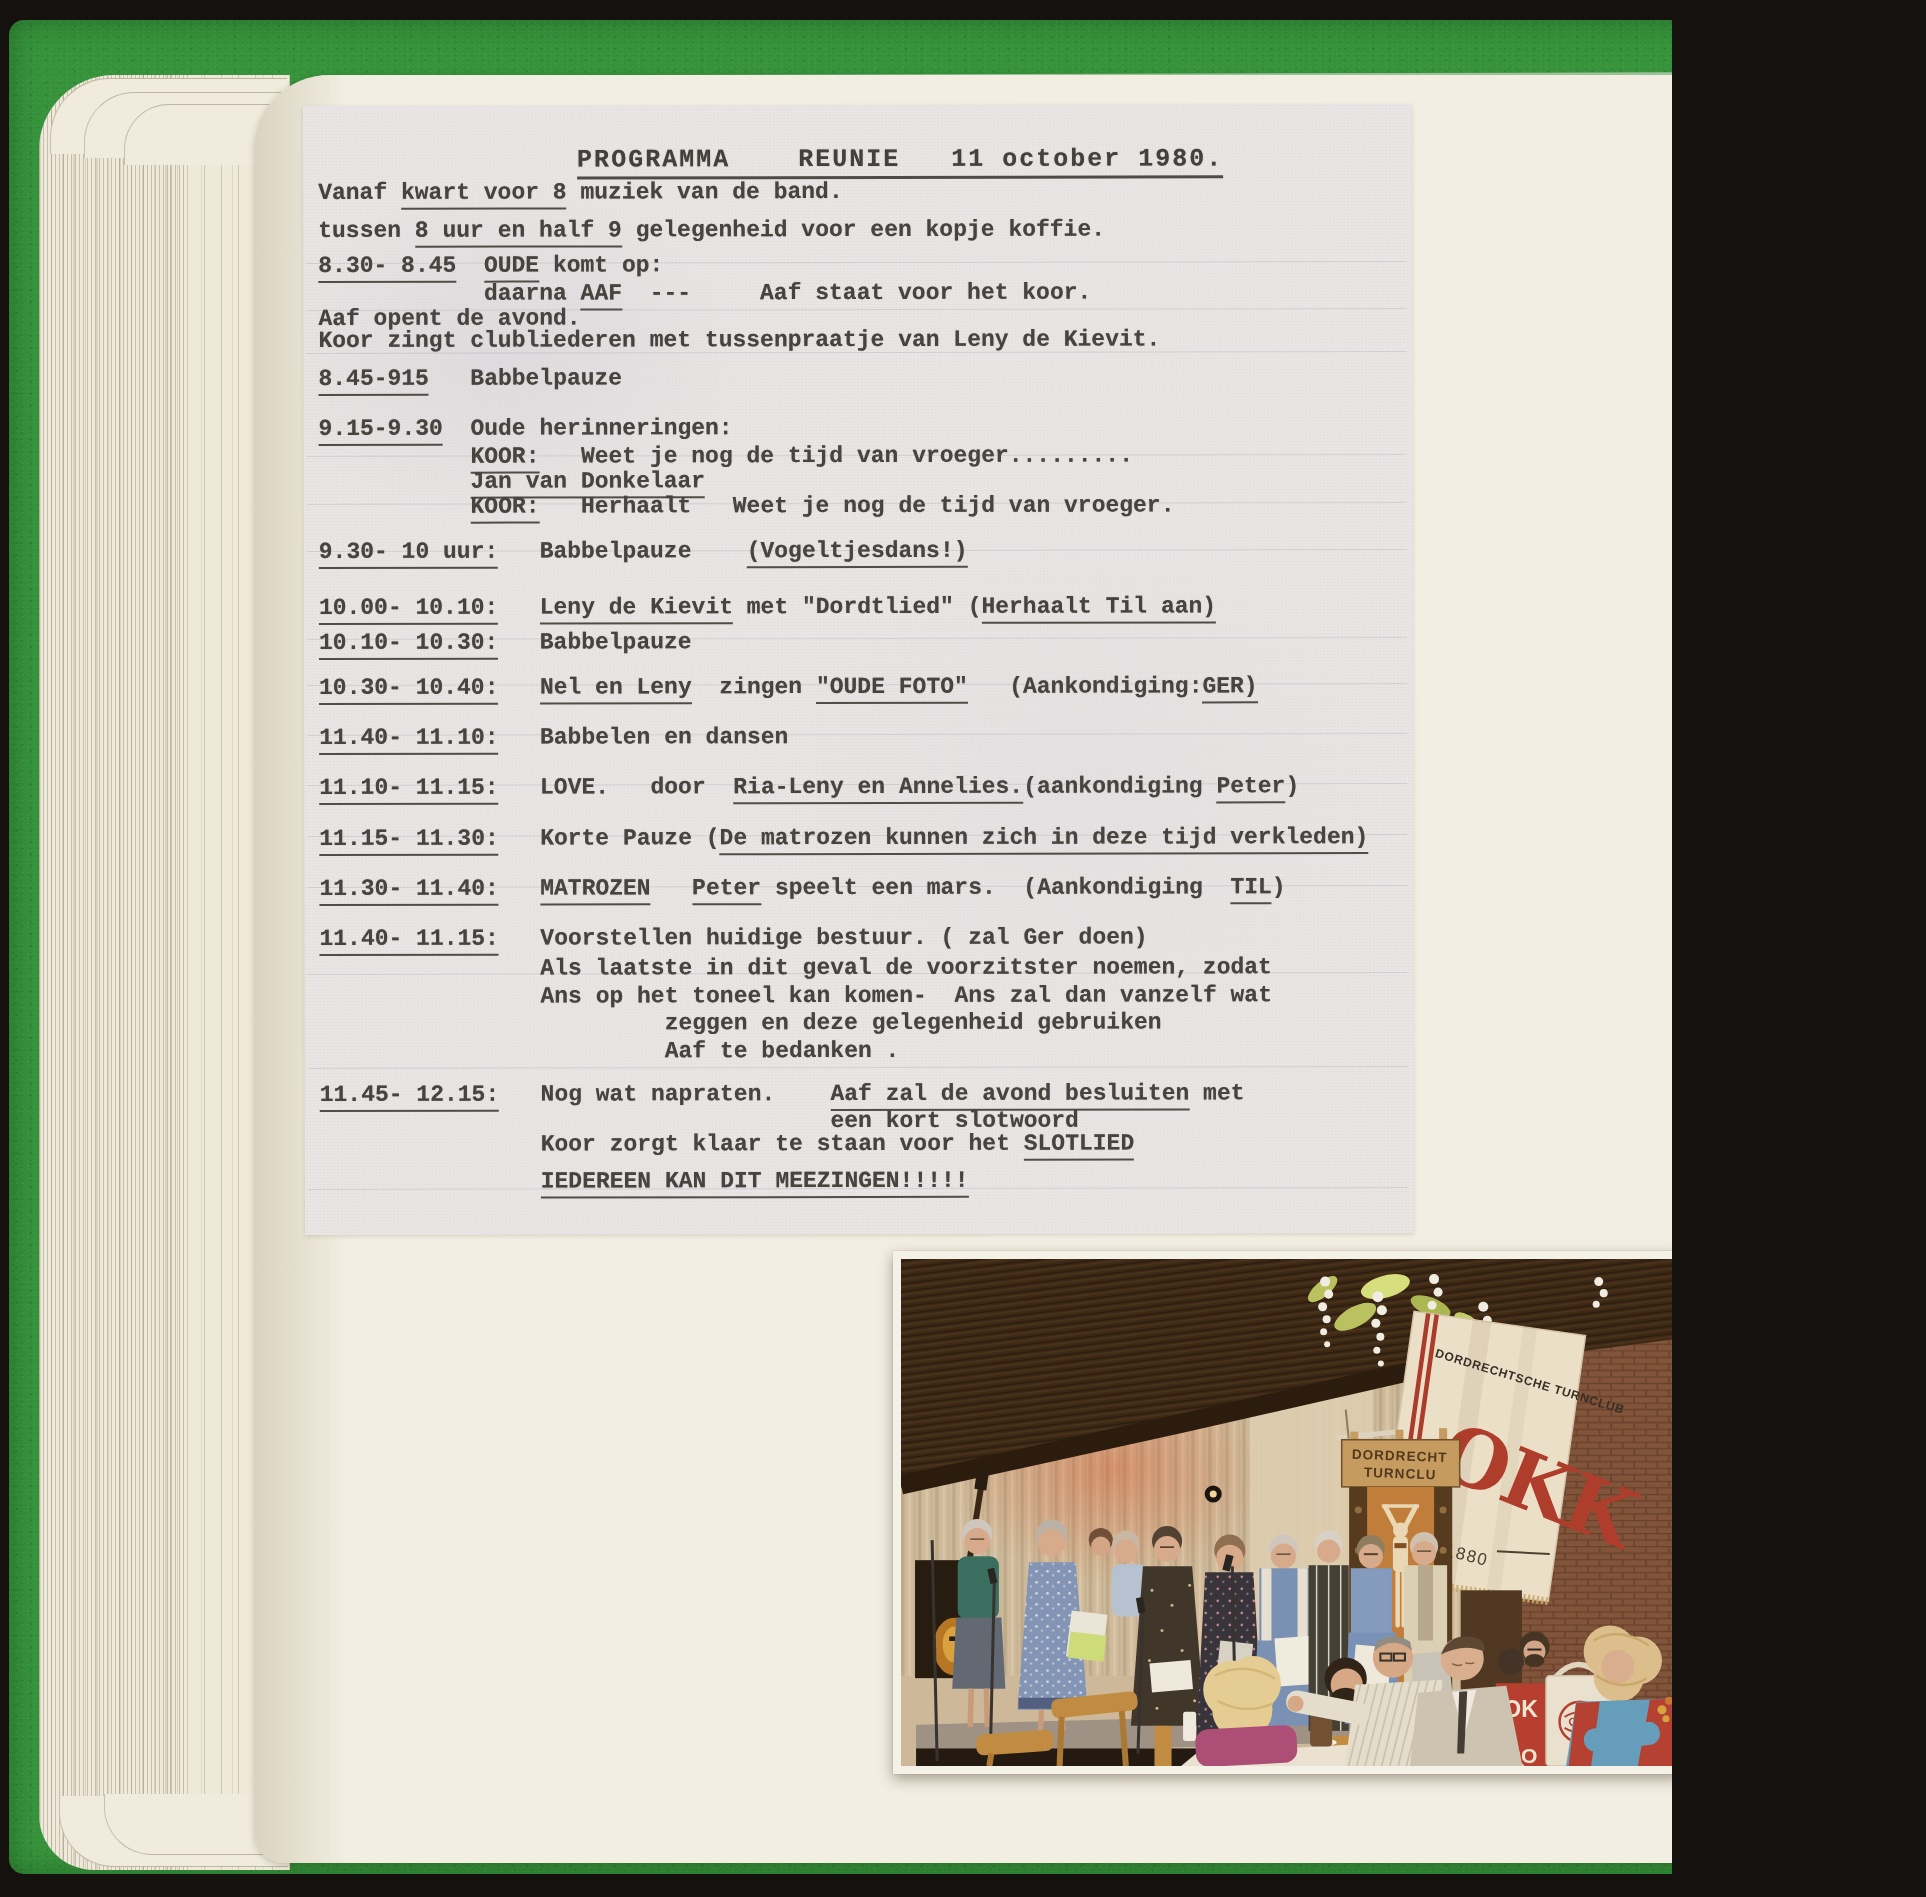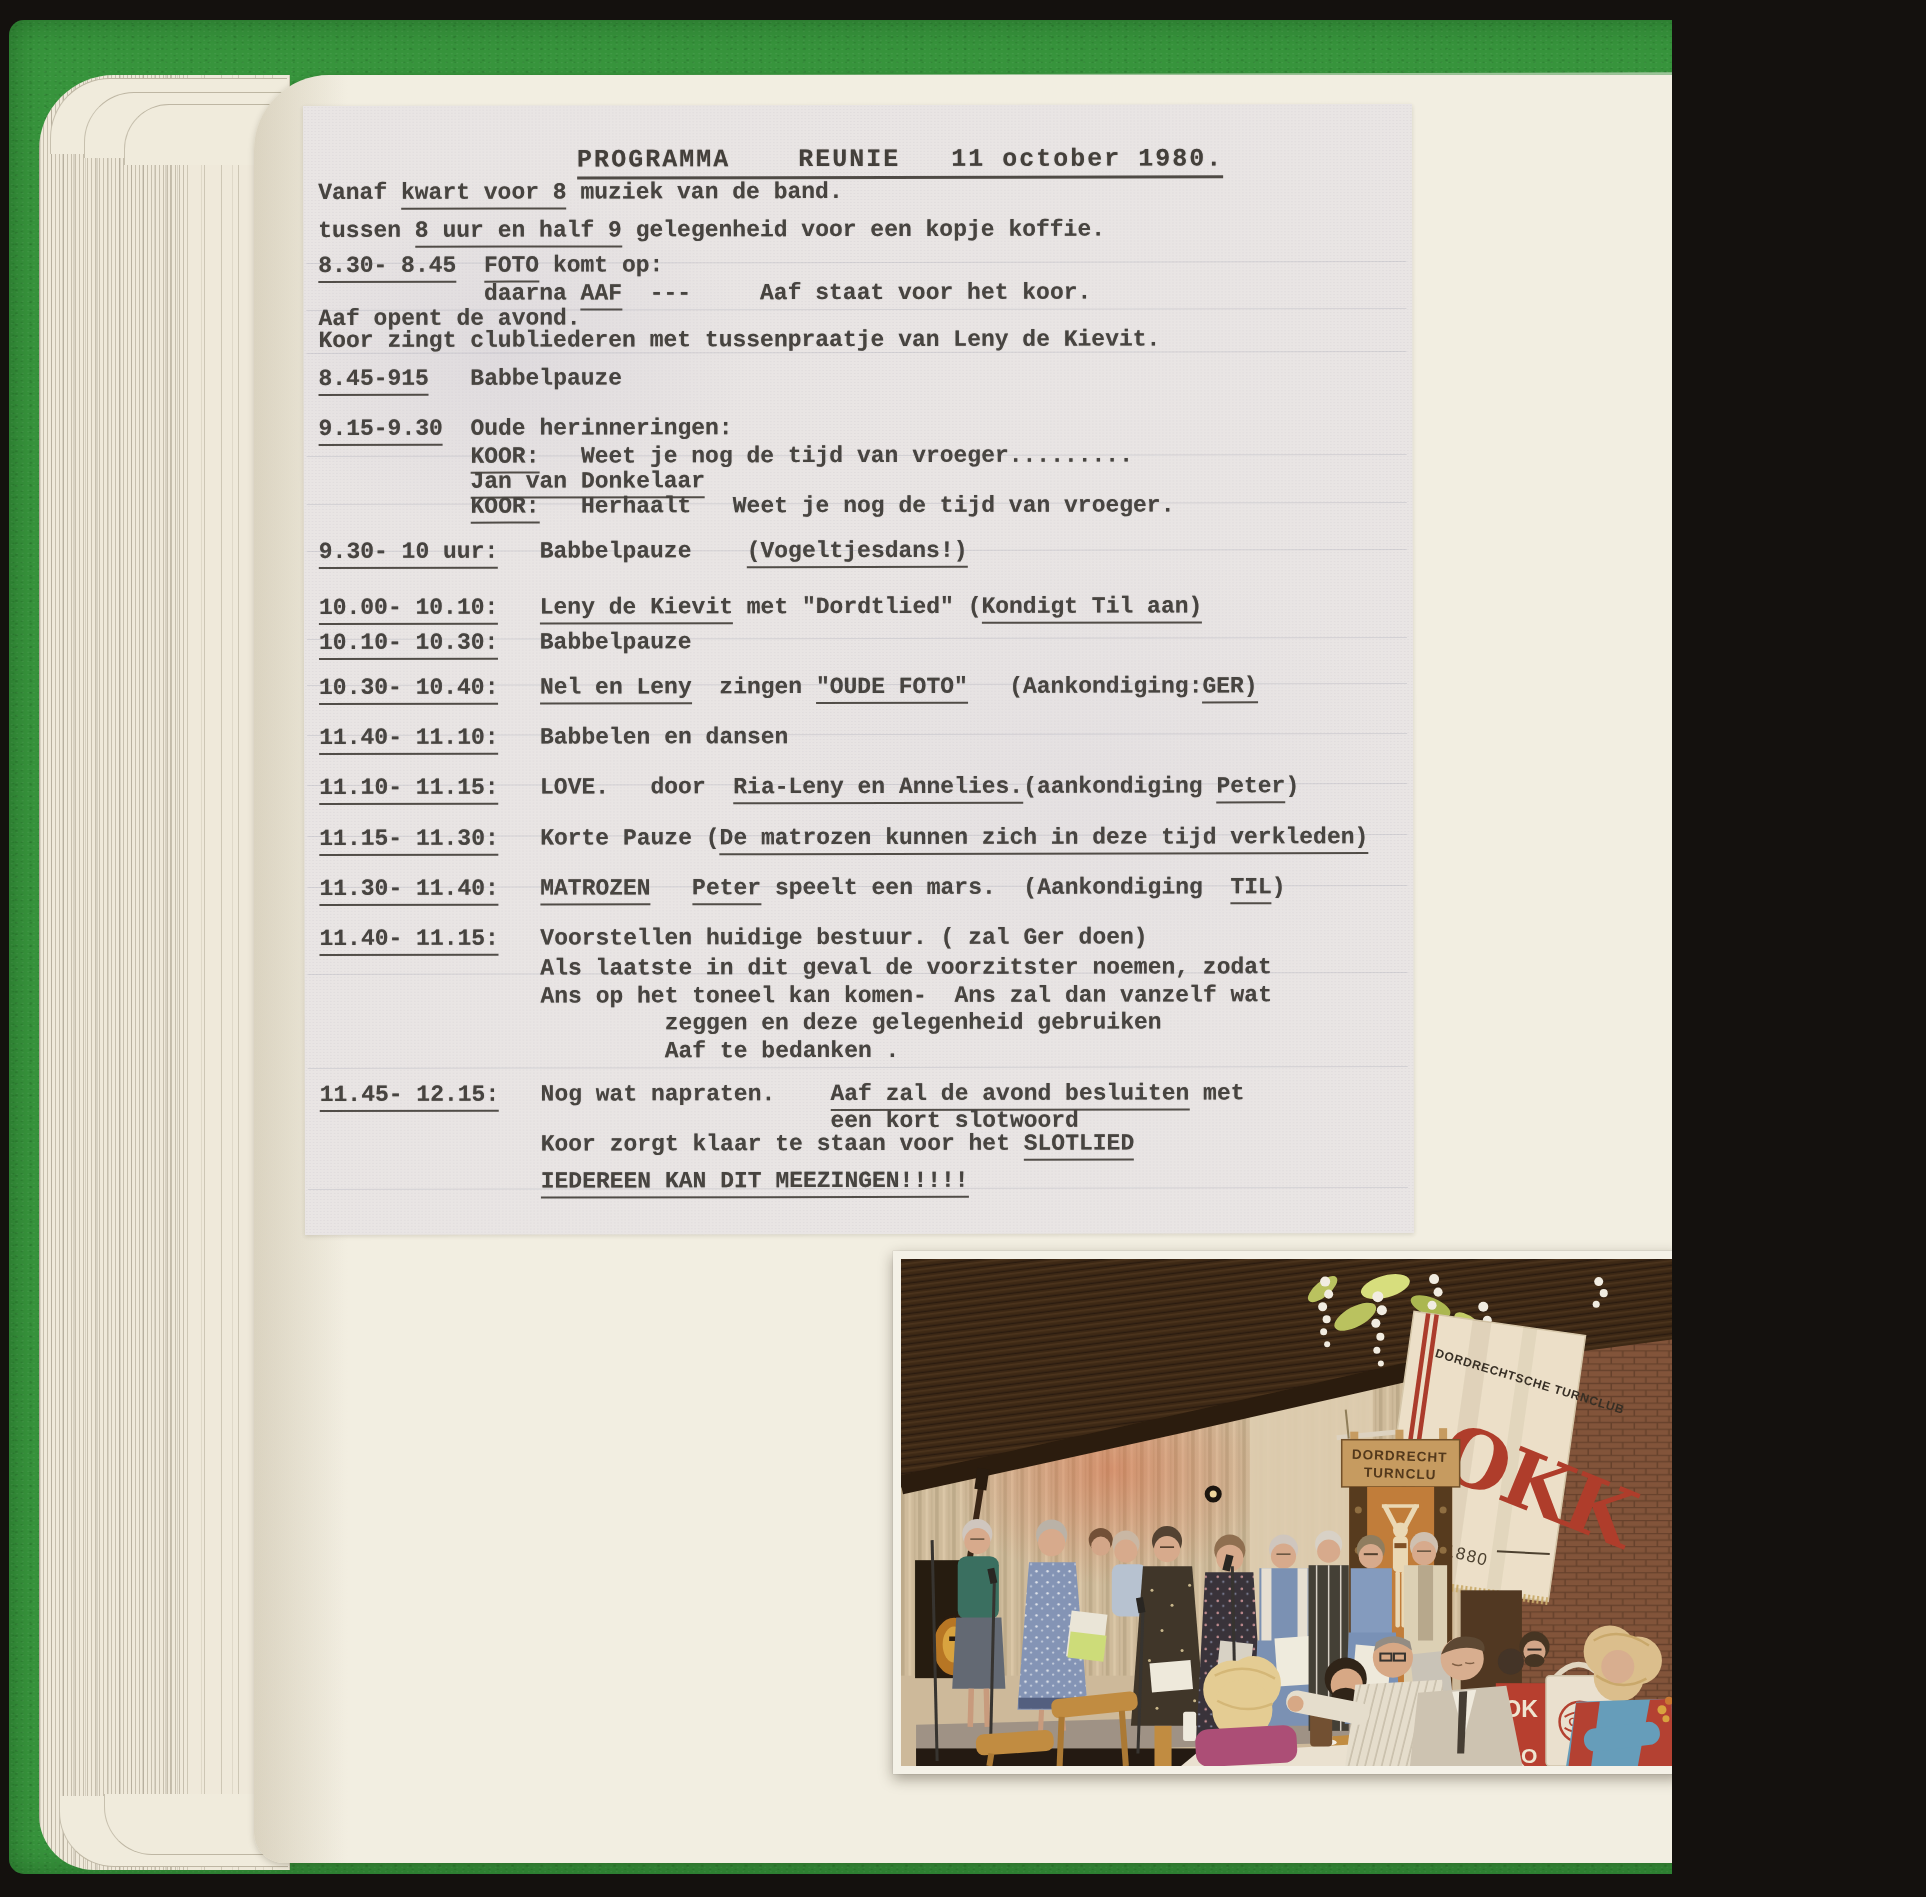--- a/index.html
+++ b/index.html
@@ -100,31 +100,31 @@
     <div class="linen"></div>
     <div class="ghost"></div>
   </div>
   <div id="gutter"></div>
 
   <div id="sheet">
     <div class="title">PROGRAMMA    REUNIE   11 october 1980.</div>
     <div style="position:absolute;inset:0;">
         <div class="pline" style="top: 74px;"><span>Vanaf </span><span class="u">kwart voor 8</span><span> muziek van de band.</span></div>
         <div class="pline" style="top: 112px;"><span>tussen </span><span class="u">8 uur en half 9</span><span> gelegenheid voor een kopje koffie.</span></div>
-        <div class="pline" style="top: 147px;"><span class="u">8.30- 8.45</span><span>  </span><span class="u">FOTO</span><span> komt op:</span></div>
+        <div class="pline" style="top: 147px;"><span class="u">8.30- 8.45</span><span>  </span><span class="u">OUDE</span><span> komt op:</span></div>
         <div class="pline" style="top: 175px;"><span>            daarna </span><span class="u">AAF</span><span>  ---     Aaf staat voor het koor.</span></div>
         <div class="pline" style="top: 200px;"><span>Aaf opent de avond.</span></div>
         <div class="pline" style="top: 222px;"><span>Koor zingt clubliederen met tussenpraatje van Leny de Kievit.</span></div>
         <div class="pline" style="top: 260px;"><span class="u">8.45-915</span><span>   Babbelpauze</span></div>
         <div class="pline" style="top: 310px;"><span class="u">9.15-9.30</span><span>  Oude herinneringen:</span></div>
         <div class="pline" style="top: 338px;"><span>           </span><span class="u">KOOR:</span><span>   Weet je nog de tijd van vroeger.........</span></div>
         <div class="pline" style="top: 363px;"><span>           </span><span class="u">Jan van Donkelaar</span></div>
         <div class="pline" style="top: 388px;"><span>           </span><span class="u">KOOR:</span><span>   Herhaalt   Weet je nog de tijd van vroeger.</span></div>
         <div class="pline" style="top: 433px;"><span class="u">9.30- 10 uur:</span><span>   Babbelpauze    </span><span class="u">(Vogeltjesdans!)</span></div>
-        <div class="pline" style="top: 489px;"><span class="u">10.00- 10.10:</span><span>   </span><span class="u">Leny de Kievit</span><span> met "Dordtlied" (</span><span class="u">Kondigt Til aan)</span></div>
+        <div class="pline" style="top: 489px;"><span class="u">10.00- 10.10:</span><span>   </span><span class="u">Leny de Kievit</span><span> met "Dordtlied" (</span><span class="u">Herhaalt Til aan)</span></div>
         <div class="pline" style="top: 524px;"><span class="u">10.10- 10.30:</span><span>   Babbelpauze</span></div>
         <div class="pline" style="top: 569px;"><span class="u">10.30- 10.40:</span><span>   </span><span class="u">Nel en Leny</span><span>  zingen </span><span class="u">"OUDE FOTO"</span><span>   (Aankondiging:</span><span class="u">GER)</span></div>
         <div class="pline" style="top: 619px;"><span class="u">11.40- 11.10:</span><span>   Babbelen en dansen</span></div>
         <div class="pline" style="top: 669px;"><span class="u">11.10- 11.15:</span><span>   LOVE.   door  </span><span class="u">Ria-Leny en Annelies.</span><span>(aankondiging </span><span class="u">Peter</span><span>)</span></div>
         <div class="pline" style="top: 720px;"><span class="u">11.15- 11.30:</span><span>   Korte Pauze (</span><span class="u">De matrozen kunnen zich in deze tijd verkleden)</span></div>
         <div class="pline" style="top: 770px;"><span class="u">11.30- 11.40:</span><span>   </span><span class="u">MATROZEN</span><span>   </span><span class="u">Peter</span><span> speelt een mars.  (Aankondiging  </span><span class="u">TIL</span><span>)</span></div>
         <div class="pline" style="top: 820px;"><span class="u">11.40- 11.15:</span><span>   Voorstellen huidige bestuur. ( zal Ger doen)</span></div>
         <div class="pline" style="top: 850px;"><span>                Als laatste in dit geval de voorzitster noemen, zodat</span></div>
         <div class="pline" style="top: 878px;"><span>                Ans op het toneel kan komen-  Ans zal dan vanzelf wat</span></div>
         <div class="pline" style="top: 905px;"><span>                         zeggen en deze gelegenheid gebruiken</span></div>

